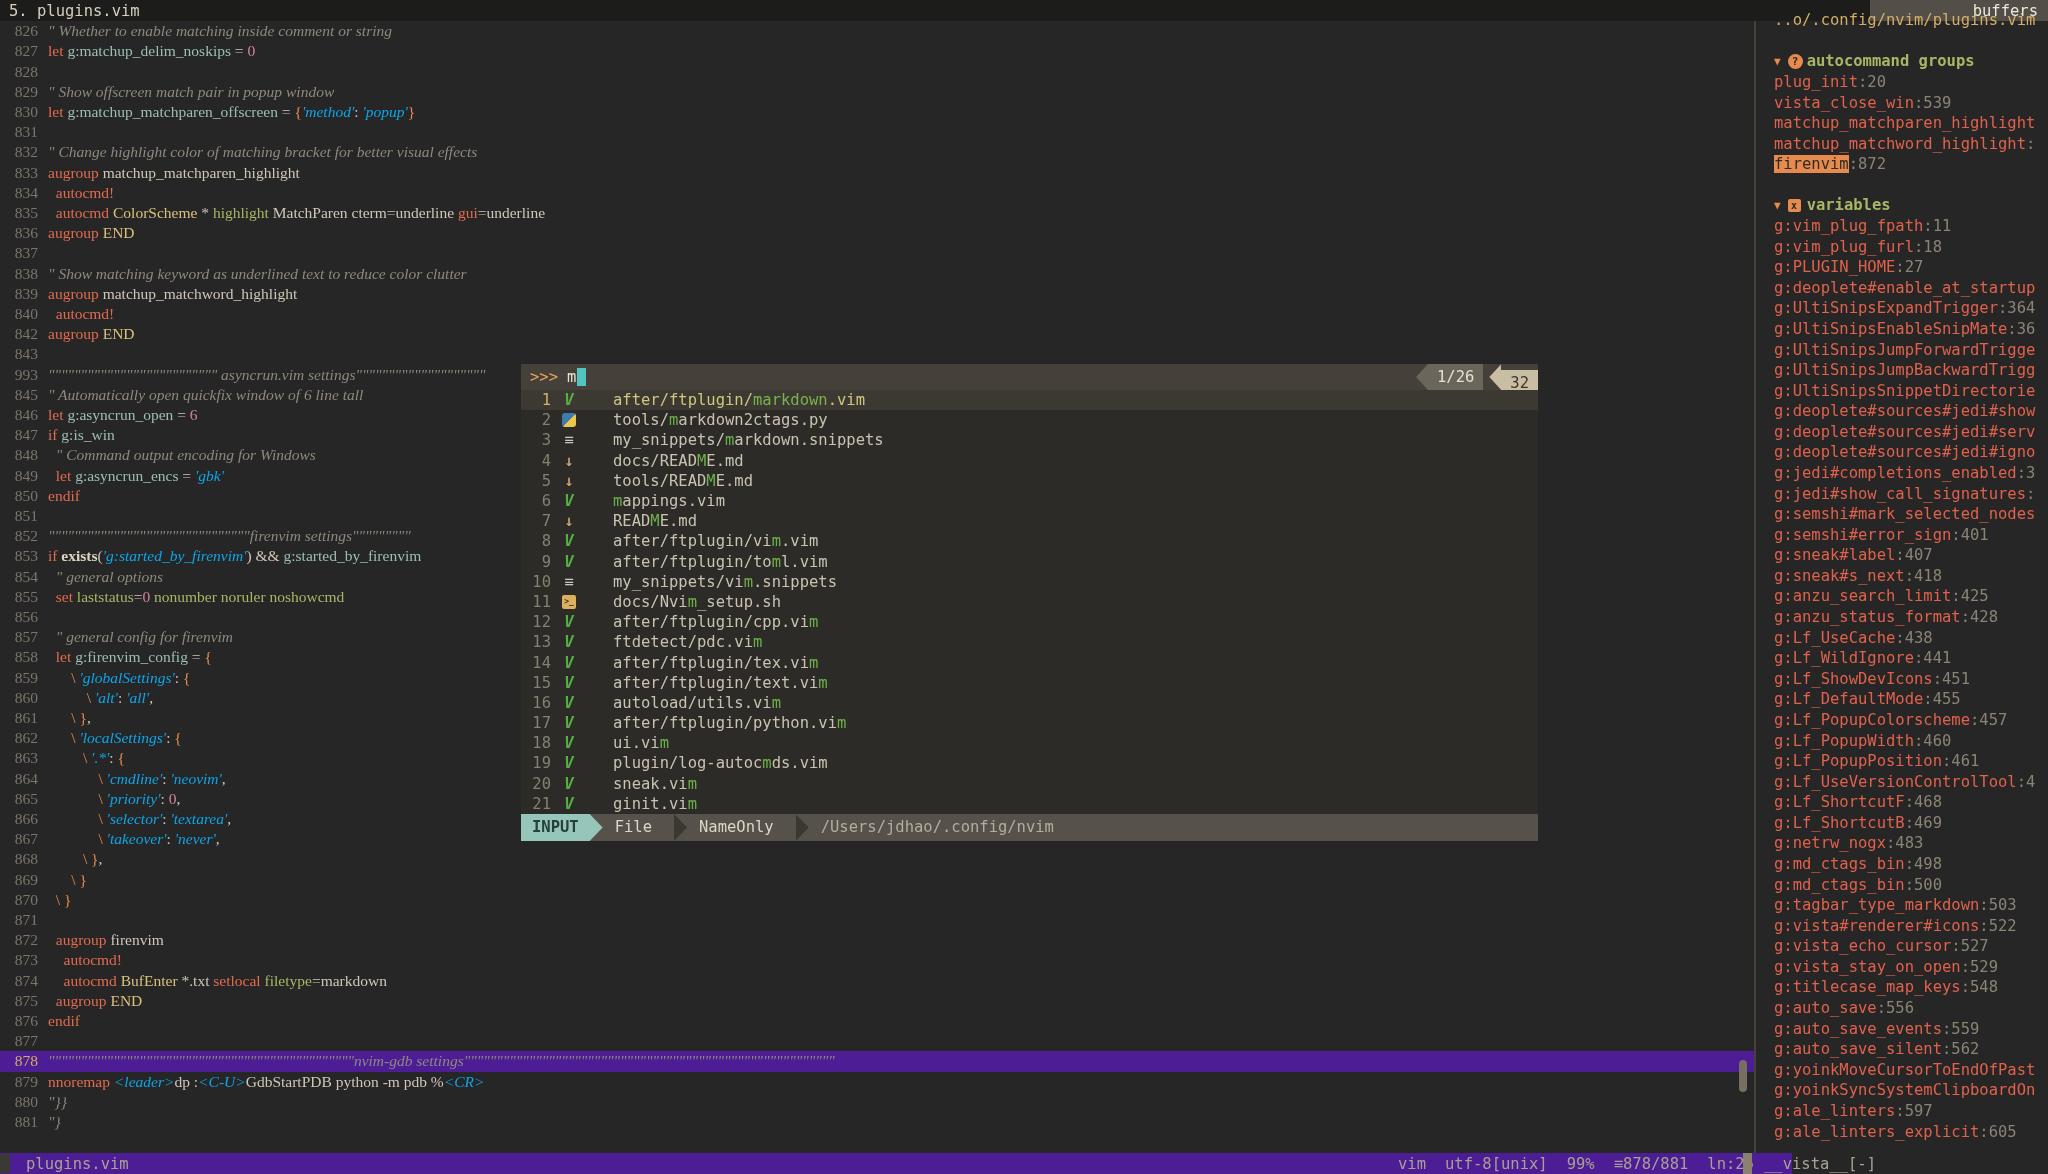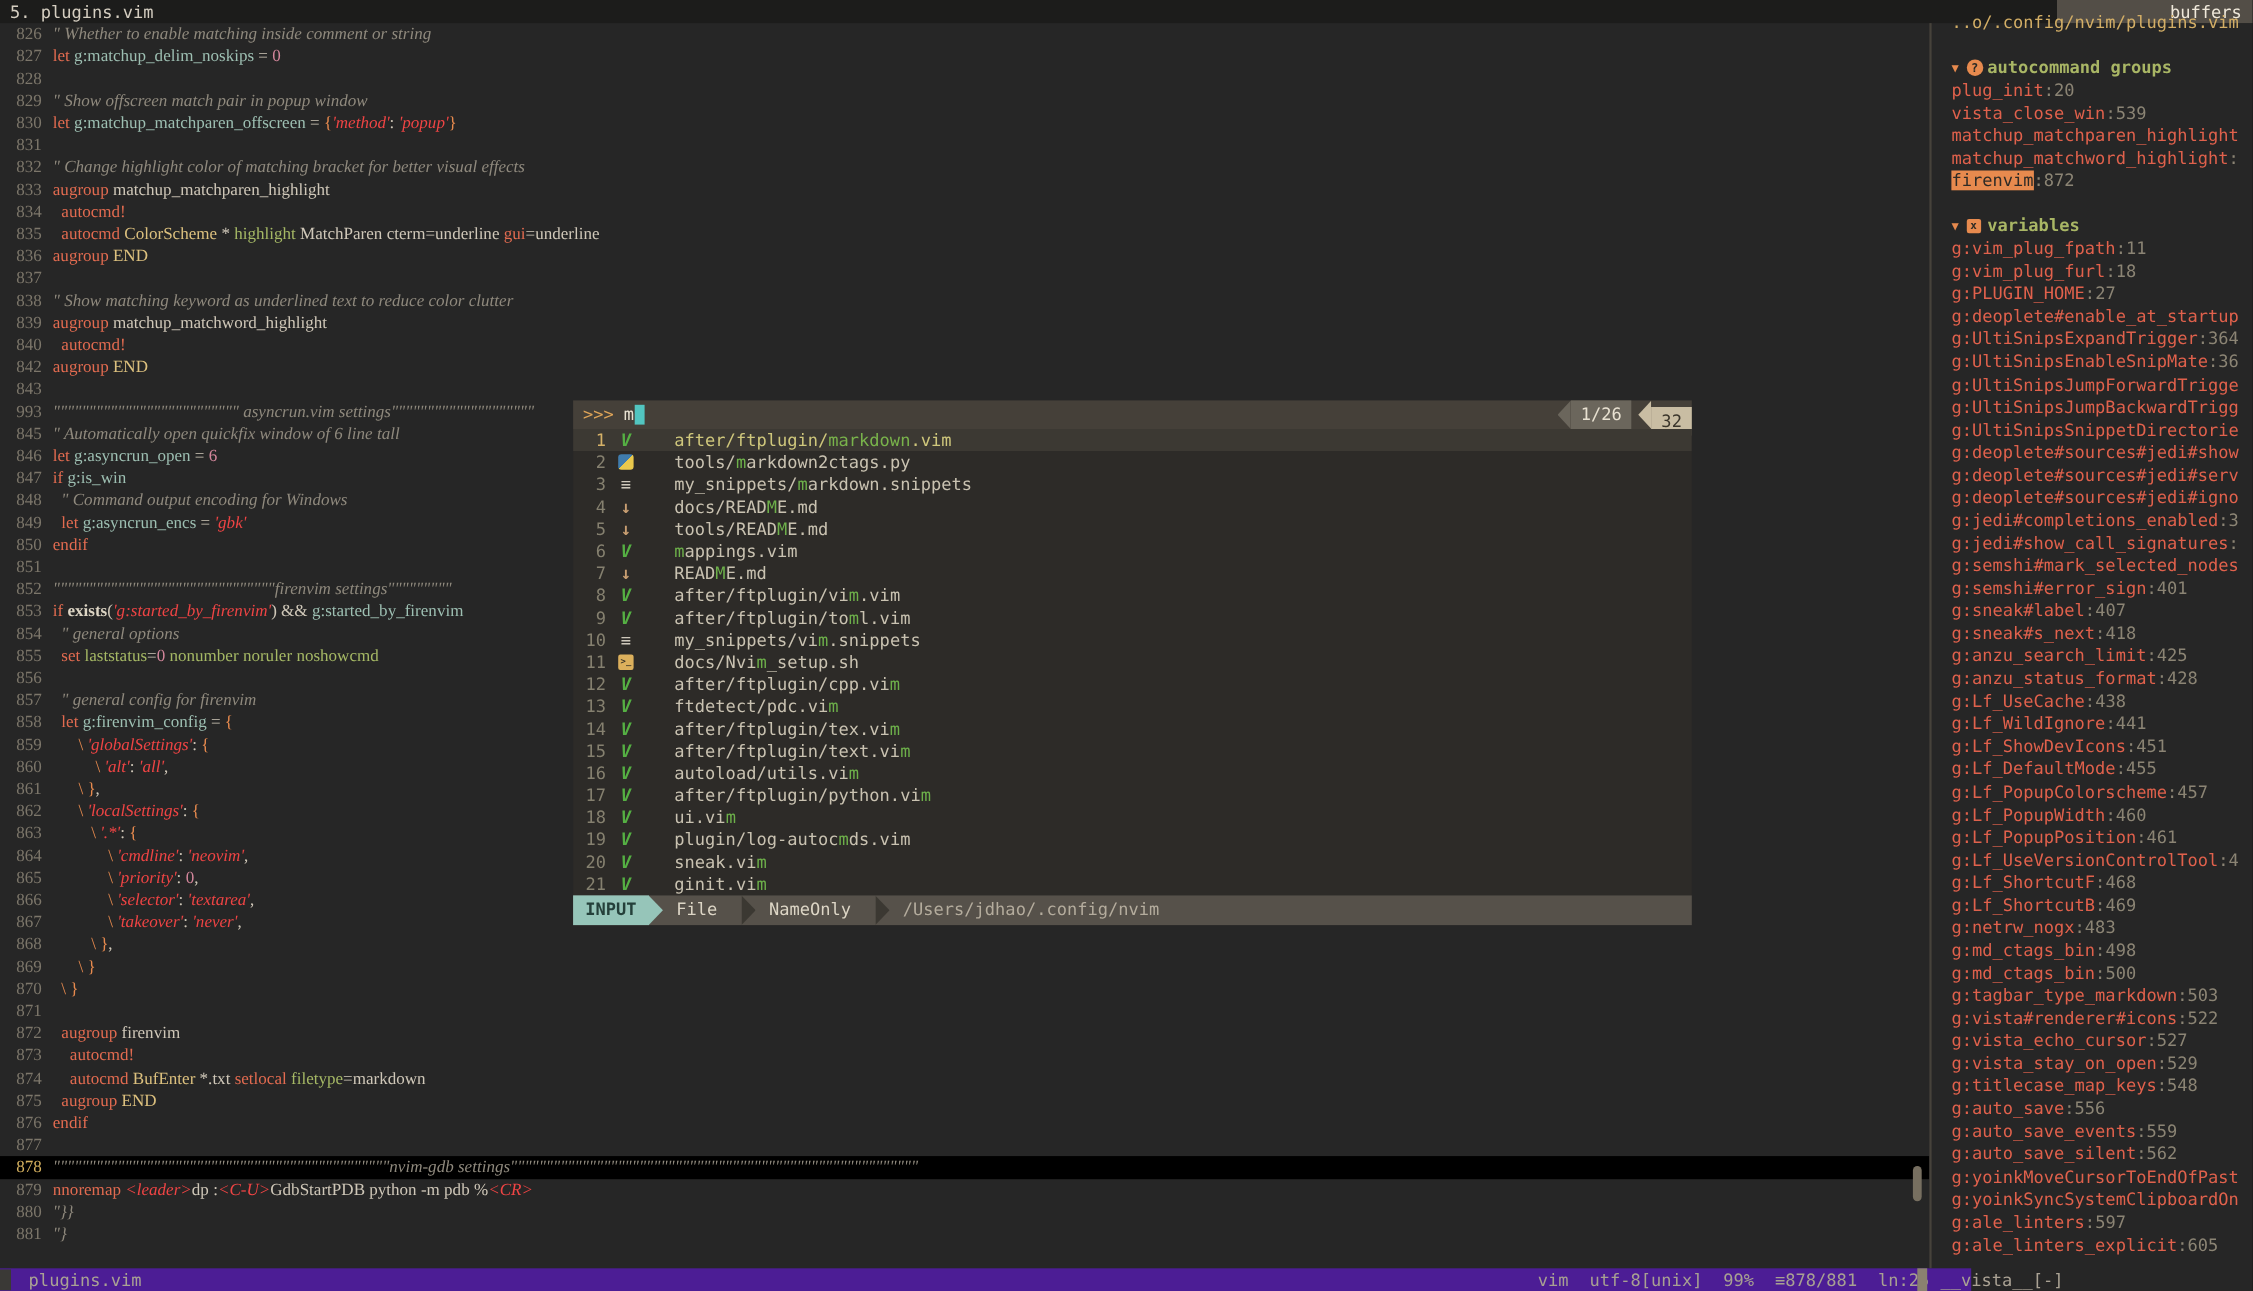--- a/index.html
+++ b/index.html
@@ -7,29 +7,29 @@
           font-family:"DejaVu Sans Mono",monospace;font-size:15.5px;color:#cfc7b8;}
   
   .tabline{position:absolute;left:0;top:0;width:2048px;height:21px;background:#1c1c1b;
            display:flex;align-items:center;white-space:pre;}
   .tab-current{padding-left:9px;color:#d5cec1;}
   .tab-buffers{position:absolute;right:0;top:0;height:21px;width:178px;background:#534e47;
                color:#efe8da;display:flex;align-items:center;justify-content:flex-end;padding-right:10px;box-sizing:border-box;}
   
   .editor{position:absolute;left:0;top:21px;width:1754px;height:1132px;overflow:hidden;font-family:Liberation Serif, serif;}
   .eline{height:20.214px;display:flex;align-items:center;white-space:pre;overflow:hidden;}
-  .eline.hl{background:#000000;}
+  .eline.hl{background:#4c1d95;}
   .lnum{width:38px;flex:0 0 38px;text-align:right;color:#7c766a;}
   .eline.hl .lnum{color:#d4b05e;}
   .ltxt{padding-left:10px;white-space:pre;}
   .tok-c{color:#8f897d;font-style:italic}
   .tok-k{color:#e26b50}
   .tok-i{color:#9dbfb2}
   .tok-n{color:#d3869b}
-  .tok-s{color:#ef4444;font-style:italic}
+  .tok-s{color:#0ea5e9;font-style:italic}
   .tok-g{color:#a5b865}
   .tok-y{color:#dcc07e}
   .tok-o{color:#e78a4e}
   .tok-f{color:#cfc7b8}
   .tok-b{color:#ddd5c4;font-weight:bold}
   
   .vsep{position:absolute;left:1754px;top:21px;width:2px;height:1132px;background:#46423a;}
   .scroll-thumb{position:absolute;left:1739px;top:1060px;width:8px;height:32px;background:#776f60;border-radius:4px;}
   
   .sidebar{position:absolute;left:1756px;top:10px;width:292px;height:1132px;overflow:hidden;}

